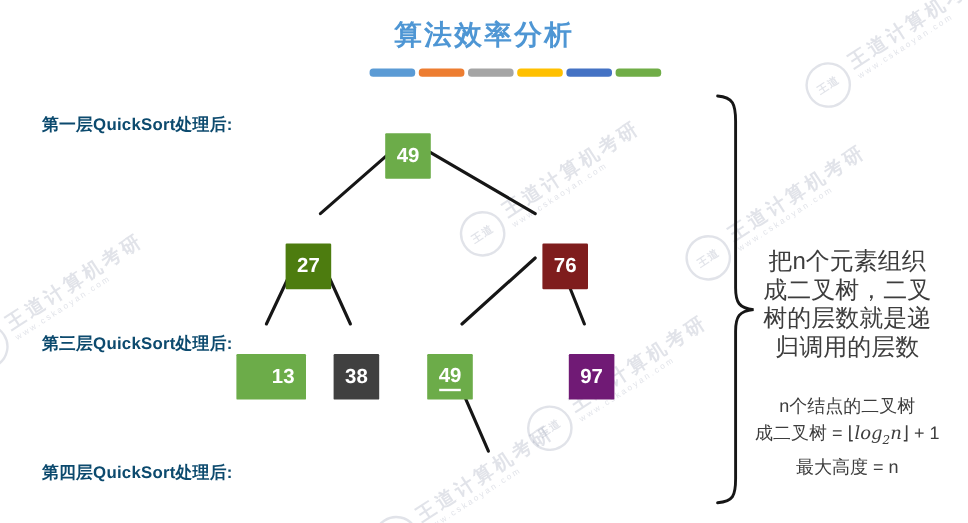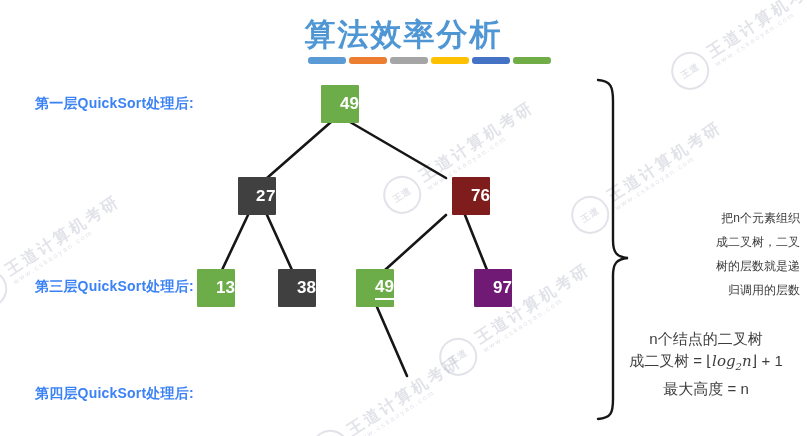--- a/index.html
+++ b/index.html
@@ -19,41 +19,41 @@
     font-size:9px;font-weight:700;letter-spacing:1px;flex:0 0 auto;
   }
   .wm .wm-col{display:flex;flex-direction:column;line-height:1.1;}
   .wm .brand{font-size:16px;font-weight:700;letter-spacing:3px;}
   .wm .site{font-size:7px;letter-spacing:2px;}
   
   .lines-layer{position:absolute;left:0;top:0;z-index:1;}
   
   .title{
     position:absolute;left:0;top:14px;width:807px;text-align:center;
-    font-size:31px;font-weight:700;letter-spacing:2px;z-index:2;
+    font-size:23px;font-weight:700;letter-spacing:2px;z-index:2;
   }
   .divider{position:absolute;left:308px;top:57px;display:flex;gap:3px;z-index:2;}
   .divider span{width:38px;height:7px;border-radius:3px;}
   
   .row-label{
-    position:absolute;left:35px;font-size:14px;font-weight:700;color:#3b82f6;
+    position:absolute;left:35px;font-size:14px;font-weight:700;color:#0c4a6e;
     letter-spacing:0.2px;z-index:2;white-space:nowrap;
   }
   
   .node{
-    position:absolute;width:38px;height:38px;display:flex;align-items:center;justify-content:flex-end;
-    color:#ffffff;font-size:17px;font-weight:700;z-index:3;border-radius:1px;
+    position:absolute;width:38px;height:38px;display:flex;align-items:center;justify-content:center;
+    color:#ffffff;font-size:17px;font-weight:700;z-index:3;border-radius:1px;margin-top:26px;
   }
   .node.underlined .val{border-bottom:2px solid #ffffff;padding-bottom:1px;}
   
   .annot{
     position:absolute;left:612px;top:206px;width:188px;text-align:center;
     color:#3d3d3d;z-index:2;
   }
-  .annot .p1{font-size:12px;line-height:24px;font-weight:400;text-align:right;}
+  .annot .p1{font-size:20px;line-height:24px;font-weight:400;}
   .annot .p2{margin-top:26px;font-size:15px;line-height:22px;}
   .math-it{font-family:"DejaVu Serif","Liberation Serif",serif;font-style:italic;margin-top:20px;}
   .math-it sub{font-size:10px;}
 </style>
 </head>
 <body>
 
 <div class="canvas">
 
   <div class="wm" style="left:660px;top:14px;">
@@ -123,27 +123,27 @@
     <span style="background: rgb(112, 173, 71);"></span>
   </div>
 
   <div class="row-label" style="top:95px;">第一层QuickSort处理后:</div>
   <div class="row-label" style="top:278px;">第三层QuickSort处理后:</div>
   <div class="row-label" style="top:385px;">第四层QuickSort处理后:</div>
 
   <div class="node" style="left: 321px; top: 85px; background: rgb(108, 172, 73);">
       <span class="val">49</span>
     </div>
-  <div class="node" style="left: 238px; top: 177px; background: #404040; font-family: Liberation Mono, monospace;">
+  <div class="node" style="left: 238px; top: 177px; background: #4d7c0f;">
       <span class="val">27</span>
     </div>
   <div class="node" style="left: 452px; top: 177px; background: #7f1d1d;">
       <span class="val">76</span>
     </div>
-  <div class="node" style="left: 197px; top: 269px; background: rgb(108, 172, 73);">
+  <div class="node" style="left: 197px; top: 269px; background: rgb(108, 172, 73); padding-left: 20px;">
       <span class="val">13</span>
     </div>
   <div class="node" style="left: 278px; top: 269px; background: #404040;">
       <span class="val">38</span>
     </div>
   <div class="node underlined" style="left: 356px; top: 269px; background: rgb(108, 172, 73);">
       <span class="val">49</span>
     </div>
   <div class="node" style="left: 474px; top: 269px; background: #701a75;">
       <span class="val">97</span>

